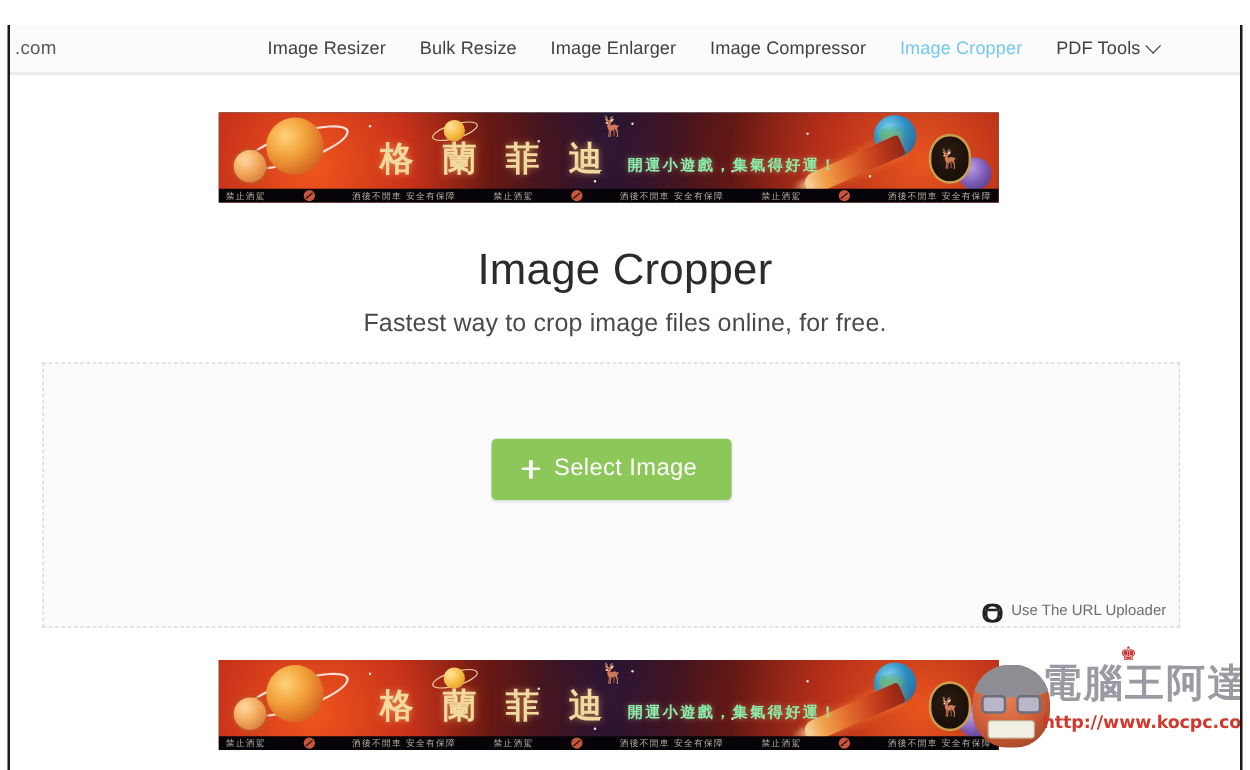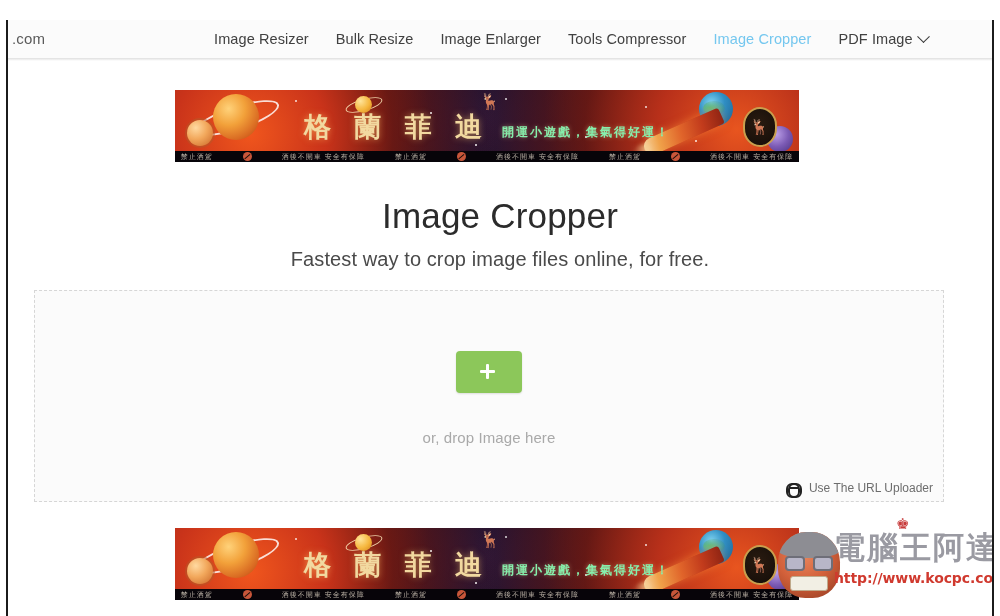--- a/index.html
+++ b/index.html
@@ -497,24 +497,24 @@
 
 <div class="window-frame">
 
   <div class="navbar">
     <div class="brand">.com</div>
 
     <nav class="nav-links">
       <span class="nav-link">Image Resizer</span>
       <span class="nav-link">Bulk Resize</span>
       <span class="nav-link">Image Enlarger</span>
-      <span class="nav-link">Tools Compressor</span>
+      <span class="nav-link">Image Compressor</span>
       <span class="nav-link active">Image Cropper</span>
       <span class="nav-link dropdown">
-        <span>PDF Image</span>
+        <span>PDF Tools</span>
         <i class="chev"></i>
       </span>
     </nav>
   </div>
 
   <div class="page">
 
     <div class="ad-banner ad-top">
       <div class="ad-sky"></div>
 
@@ -554,23 +554,23 @@
         <span class="legal-txt">酒後不開車 安全有保障</span>
       </div>
     </div>
 
     <h1 class="page-title">Image Cropper</h1>
     <p class="page-subtitle">Fastest way to crop image files online, for free.</p>
 
     <div class="dropzone">
       <button class="select-btn">
         <span class="plus-icon"></span>
+        <span>Select Image</span>
       </button>
 
-      <div class="drop-hint">or, drop Image here</div>
 
       <div class="url-uploader">
         <span class="link-icon">
             <span class="link-bar"></span>
           </span>
         <span>Use The URL Uploader</span>
       </div>
     </div>
 
     <div class="ad-banner ad-bottom">

